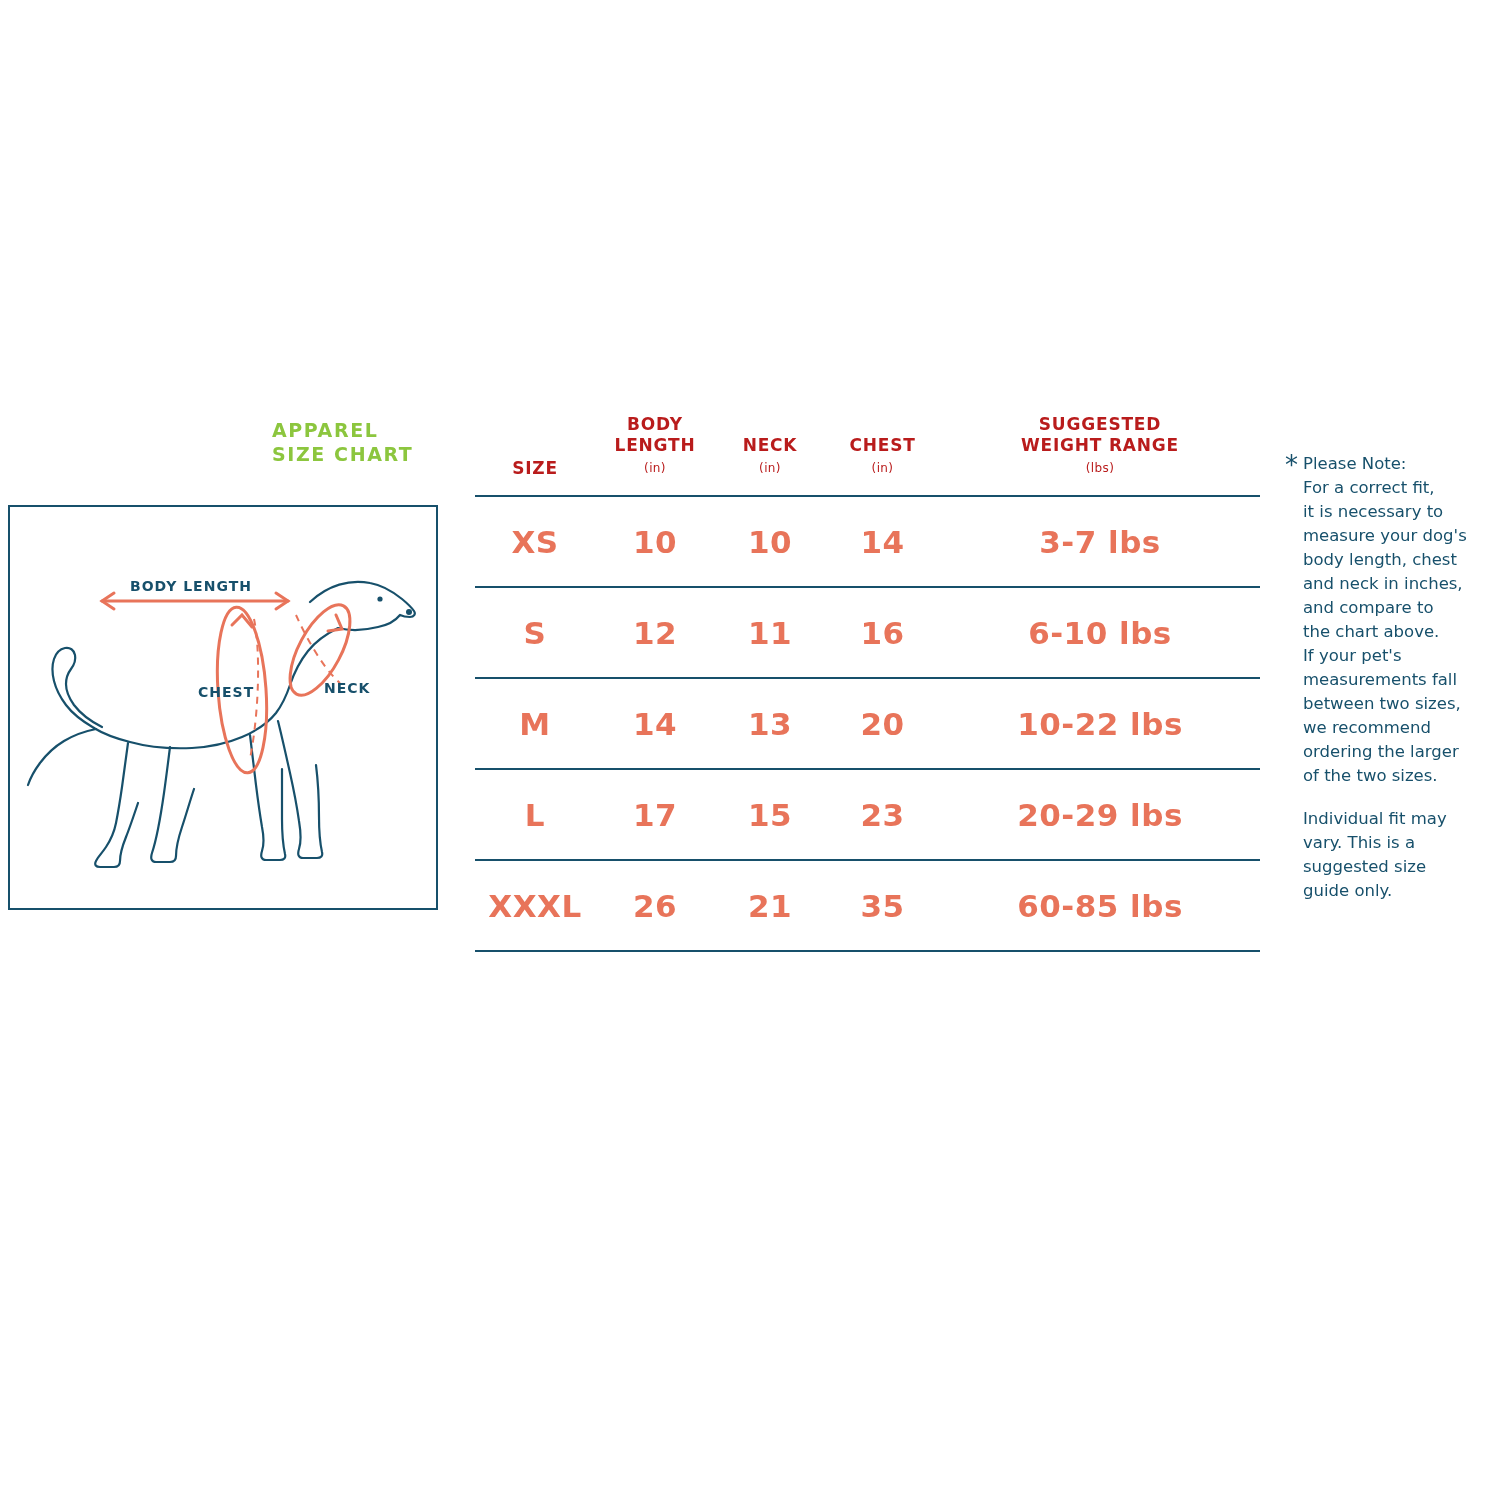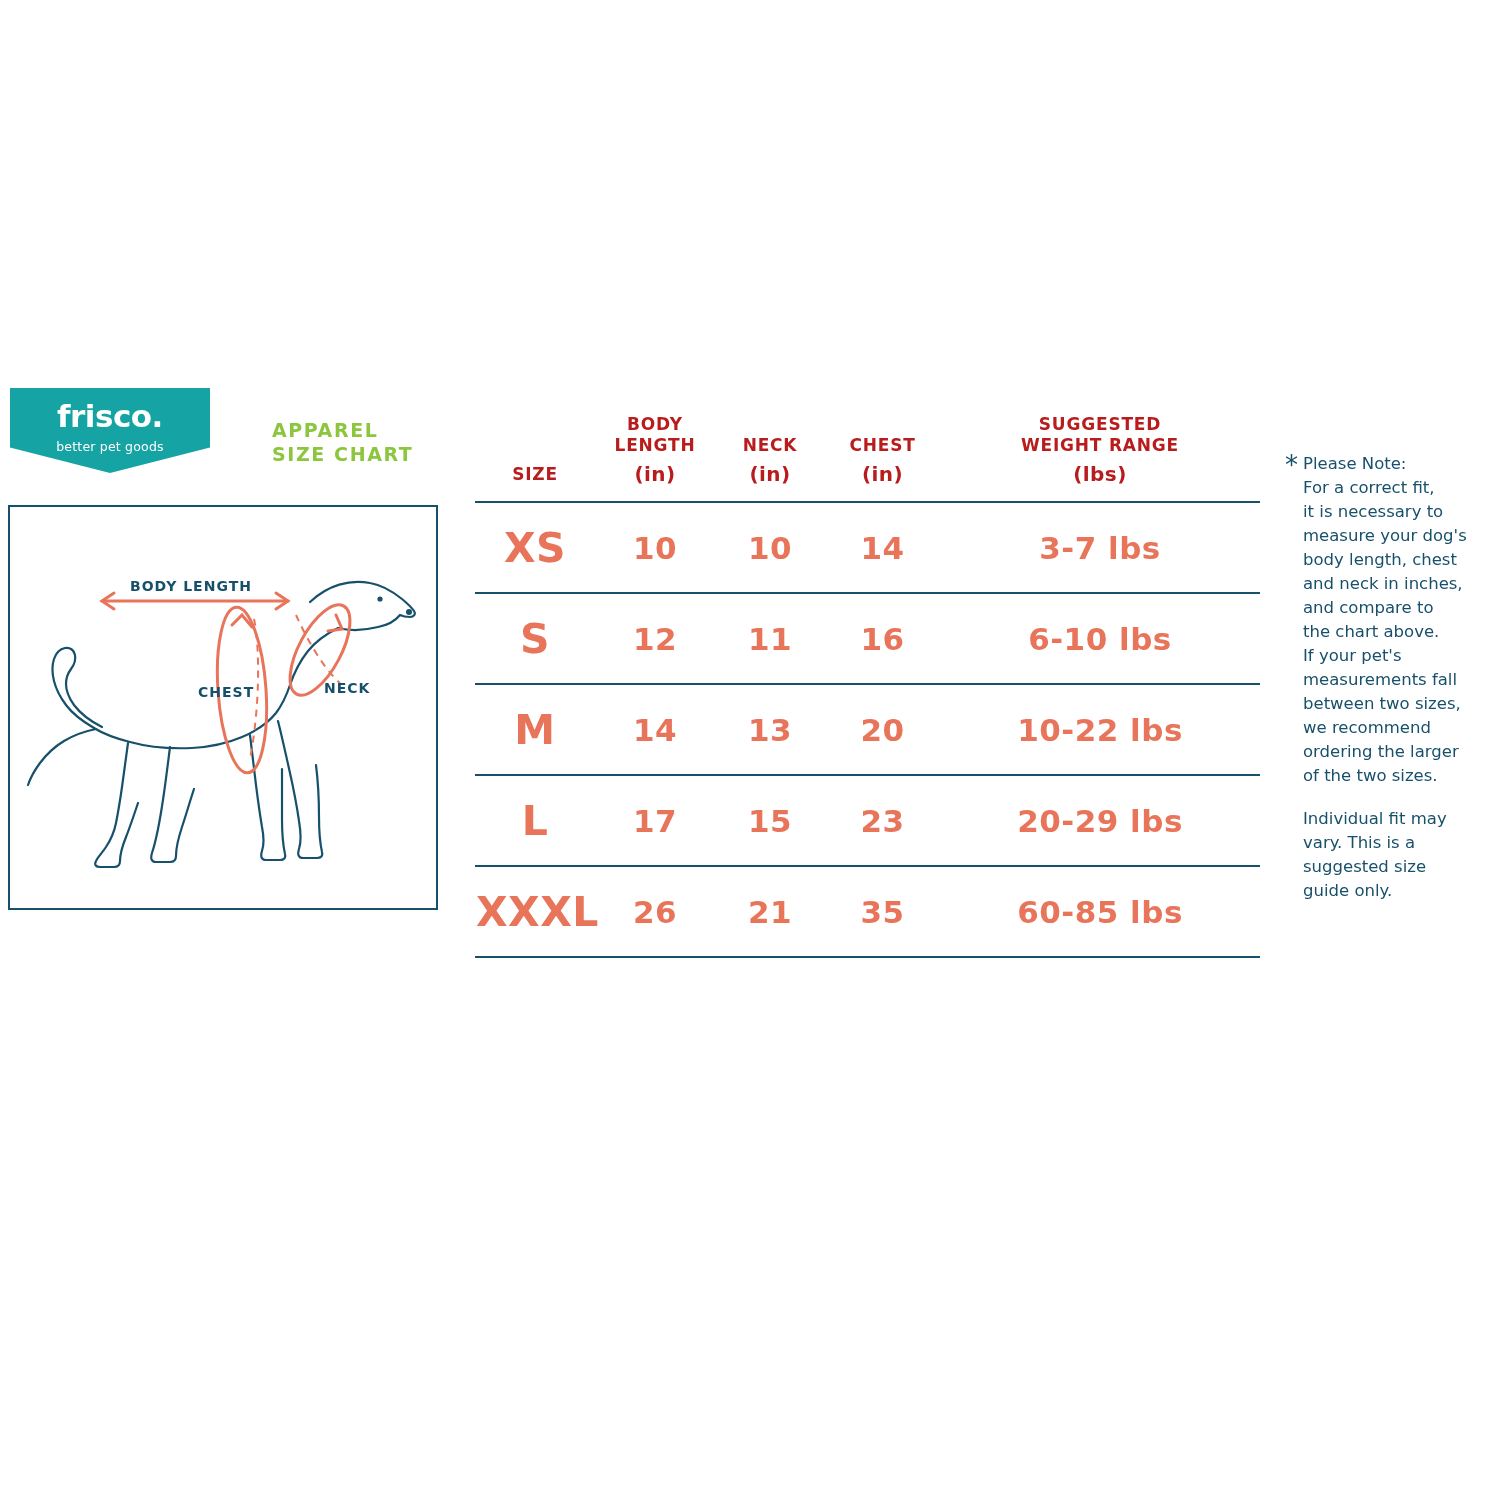--- a/index.html
+++ b/index.html
@@ -110,36 +110,36 @@
     font-family: "DejaVu Sans", sans-serif;
     letter-spacing: 0.8px;
     line-height: 21px;
     text-align: center;
     vertical-align: bottom;
     padding-bottom: 16px;
     border-bottom: 2px solid #17506b;
   }
   table.size-chart th .unit {
     display: block;
-    font-size: 20px;
-    font-weight: bold;
+    font-size: 12px;
+    font-weight: normal;
     letter-spacing: 0.4px;
-    margin-top: 8px;
+    margin-top: 2px;
   }
   table.size-chart td {
     color: #e8745a;
     font-size: 31px;
     font-weight: bold;
     font-family: "DejaVu Sans", sans-serif;
     text-align: center;
     height: 87px;
     border-bottom: 2px solid #17506b;
     letter-spacing: 0.5px;
   }
-  table.size-chart td.size-cell { font-size: 41px; }
+  table.size-chart td.size-cell { font-size: 31px; }
   .col-size { width: 120px; }
   .col-body { width: 120px; }
   .col-neck { width: 110px; }
   .col-chest { width: 115px; }
   .col-weight { width: 320px; }
 
   
   .notes {
     position: absolute;
     left: 1285px;
@@ -165,24 +165,20 @@
     padding-left: 18px;
     margin-top: 19px;
     white-space: pre-line;
   }
 </style>
 </head>
 <body>
 
 <div class="page">
 
-  <div class="brand-badge">
-    <div class="brand-name">frisco.</div>
-    <div class="brand-tag">better pet goods</div>
-  </div>
 
   <div class="apparel-title">APPAREL
 SIZE  CHART</div>
 
   <div class="dog-box">
     <svg class="dog-svg" width="426" height="401" viewBox="0 0 426 401">
 
       <g fill="none" stroke="#17506b" stroke-width="2.2" stroke-linejoin="round" stroke-linecap="round">
         <path d="M300 95 C318 78 340 72 360 76 C372 78 382 84 392 92 C398 97 402 101 404 104 C406 107 404 110 400 110 C396 110 392 109 390 108
                  C386 113 378 118 368 120 C356 123 340 124 328 121

